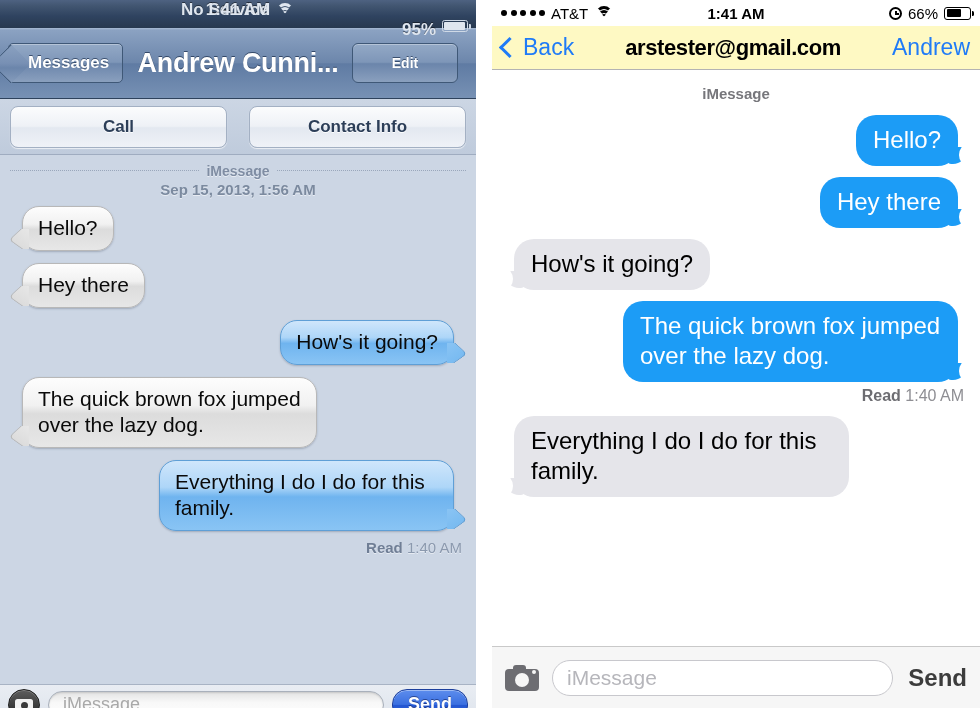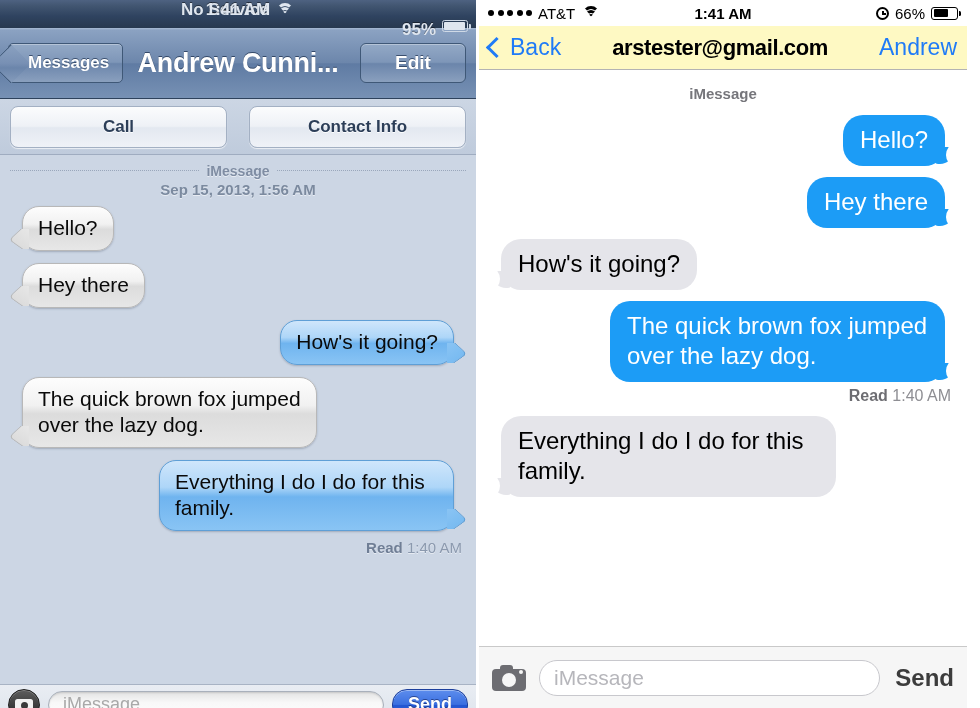--- a/index.html
+++ b/index.html
@@ -22,21 +22,21 @@
   }
 
   
   .panel {
     position: absolute;
     top: 0;
     height: 708px;
     overflow: hidden;
   }
   #panel-ios6 { left: 0; width: 476px; }
-  #panel-ios7 { left: 479px; width: 488px; }
+  #panel-ios7 { left: 492px; width: 488px; }
 
   
   .ios6-statusbar {
     position: relative;
     height: 28px;
     background: linear-gradient(to bottom, #4e6281 0%, #415570 22%, #2f4360 58%, #28394f 100%);
     color: #dfe6ef;
     font-size: 17px;
     font-weight: bold;
     display: flex;
@@ -144,32 +144,32 @@
     width: 27px; height: 27px;
     background: linear-gradient(135deg, #8aa1c0 0%, #7890b4 48%, #6b85ab 60%, #869dbc 100%);
     border-left: 1px solid #3f5877;
     border-bottom: 1px solid #3f5877;
     transform: rotate(45deg);
     border-radius: 0 0 0 5px;
     z-index: -1;
   }
   .ios6-editbtn {
     margin-left: auto;
-    margin-right: 10px;
+    margin-right: 18px;
     height: 38px;
     min-width: 72px;
     padding: 0 16px;
     display: flex;
     align-items: center;
     justify-content: center;
     background: linear-gradient(to bottom, #93a9c6 0%, #7e96b8 48%, #6b85ab 52%, #8aa0be 100%);
     border: 1px solid #3f5877;
     border-radius: 6px;
     color: #fff;
-    font-size: 19px;
+    font-size: 14px;
     font-weight: bold;
     text-shadow: 0 -1px 0 rgba(40,60,90,0.8);
     box-shadow: inset 0 1px 0 rgba(255,255,255,0.32);
   }
 
   .ios6-actionbar {
     height: 56px;
     background: linear-gradient(to bottom, #ccd6e4 0%, #bfcbdc 100%);
     border-bottom: 1px solid #9facc0;
     display: flex;

